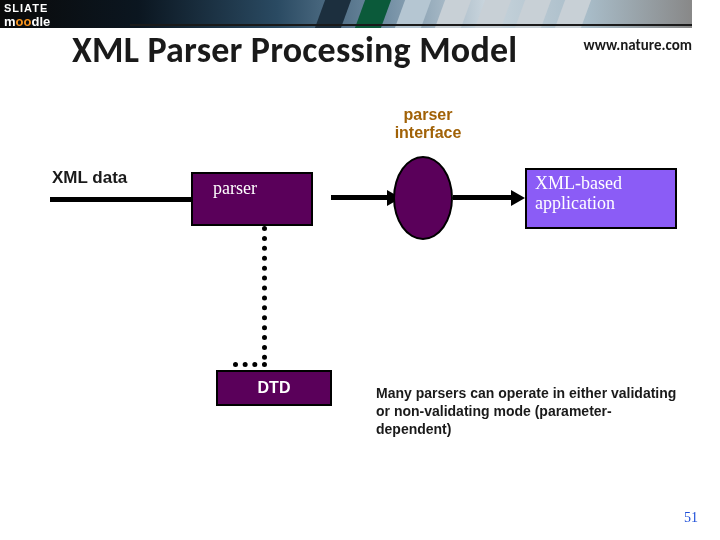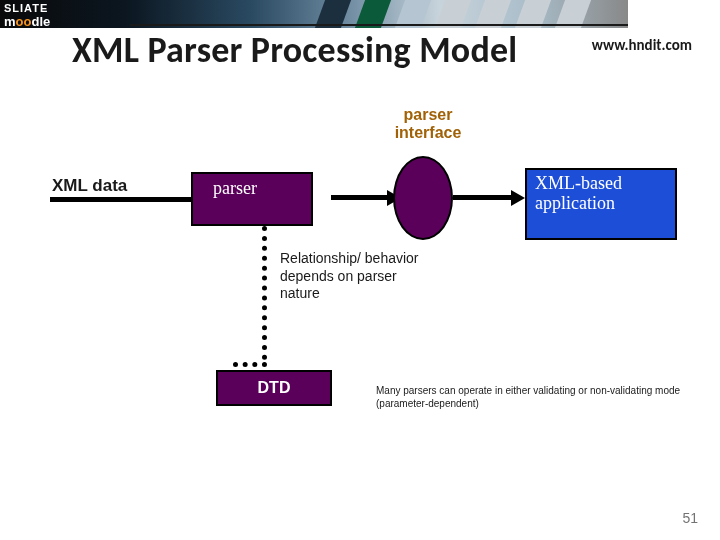--- a/index.html
+++ b/index.html
@@ -8,21 +8,21 @@
     width: 720px;
     height: 540px;
     background: #ffffff;
     font-family: Arial, Helvetica, sans-serif;
     position: relative;
     overflow: hidden;
   }
   .banner {
     position: absolute;
     left: 0; top: 0;
-    width: 628px;
+    width: 692px;
     height: 28px;
     background: linear-gradient(90deg,#0a0a0a 0%,#0b1620 20%,#2a4a62 40%,#6d8aa0 55%,#c8d4dc 70%,#a8bcc8 85%,#888 100%);
     overflow: hidden;
   }
   .banner .logo {
     position:absolute; left:4px; top:2px;
     font-family: "Trebuchet MS", sans-serif;
     color:#fff;
   }
   .banner .logo .sl { font-size:11px; letter-spacing:1px; font-weight:bold; }
@@ -55,21 +55,21 @@
     font-size:15px; font-weight:bold; color:#1a1a1a;
     font-family:"Calibri","Arial",sans-serif;
   }
 
   .diagram {
     position:absolute; left:0; top:0; width:720px; height:540px;
   }
 
   .xml-data-label {
     position:absolute; left:52px; top:168px;
-    font-size:17px; font-weight:bold; color:#1a1a1a;margin-top:8px;
+    font-size:17px; font-weight:bold; color:#1a1a1a;
   }
 
   .arrow-xmldata {
     position:absolute; left:50px; top:192px; width:158px; height:18px;
   }
   .arrow-xmldata .shaft{
     position:absolute; left:0; top:5px; width:142px; height:5px; background:#000;
   }
   .arrow-xmldata .head{
     position:absolute; right:0; top:0;
@@ -119,22 +119,22 @@
   }
   .arrow-iface-to-app .head{
     position:absolute; right:0; top:0;
     width:0; height:0;
     border-left:14px solid #000;
     border-top:8px solid transparent;
     border-bottom:8px solid transparent;
   }
 
   .app-box {
-    position:absolute; left:525px; top:168px; width:152px; height:72px;
-    background:#1d4ed8; border:2px solid #000; box-sizing:border-box;
+    position:absolute; left:525px; top:168px; width:152px; height:61px;
+    background:#8b5cf6; border:2px solid #000; box-sizing:border-box;
     color:#fff; font-size:18px; font-family:"Times New Roman",serif;
     padding:4px 8px; line-height:1.1;
   }
 
   .dashed-vertical {
     position:absolute; left:262px; top:226px; width:0; height:134px;
     border-left:5px dotted #000;
   }
   .dashed-horizontal {
     position:absolute; left:233px; top:362px; width:34px; height:0;
@@ -150,29 +150,29 @@
   .dtd-box {
     position:absolute; left:216px; top:370px; width:116px; height:36px;
     background:#5a005a; border:2px solid #000; box-sizing:border-box;
     color:#fff; font-size:16px; font-weight:bold;
     display:flex; align-items:center; justify-content:center;
     font-family:Arial,sans-serif;
   }
 
   .note-text {
     position:absolute; left:376px; top:384px; width:310px;
-    font-size:10px; font-weight:normal; color:#1a1a1a;
+    font-size:14px; font-weight:bold; color:#1a1a1a;
     line-height:1.3;
     font-family:Arial,sans-serif;
   }
 
   .page-num {
     position:absolute; right:22px; bottom:14px;
-    font-size:14px; color:#737373;
-    font-family:Liberation Sans, sans-serif;
+    font-size:14px; color:#1d4ed8;
+    font-family:Liberation Serif, serif;
   }
 </style>
 </head>
 <body>
 
 <div class="banner">
   <div class="logo">
     <div class="sl">SLIATE</div>
     <div class="m">m<span class="o">o</span><span class="o">o</span>dle</div>
   </div>
@@ -180,21 +180,21 @@
   <div class="stripe s2"></div>
   <div class="stripe s3"></div>
   <div class="stripe s4"></div>
   <div class="stripe s5"></div>
   <div class="stripe s6"></div>
   <div class="stripe s7"></div>
   <div class="rule"></div>
 </div>
 
 <div class="title">XML Parser Processing Model</div>
-<div class="url">www.hndit.com</div>
+<div class="url">www.nature.com</div>
 
 <div class="diagram">
 
   <div class="xml-data-label">XML data</div>
 
   <div class="arrow-xmldata">
     <div class="shaft"></div>
       <div class="head"></div>
   </div>
 
@@ -211,21 +211,20 @@
   <div class="arrow-iface-to-app">
     <div class="shaft"></div>
       <div class="head"></div>
   </div>
 
   <div class="app-box">XML-based application</div>
 
   <div class="dashed-vertical"></div>
   <div class="dashed-horizontal"></div>
 
-  <div class="rel-text">Relationship/ behavior depends on parser nature</div>
 
   <div class="dtd-box">DTD</div>
 
   <div class="note-text">Many parsers can operate in either validating or non-validating mode (parameter-dependent)</div>
 
 </div>
 
 <div class="page-num">51</div>
 
 </body></html>

